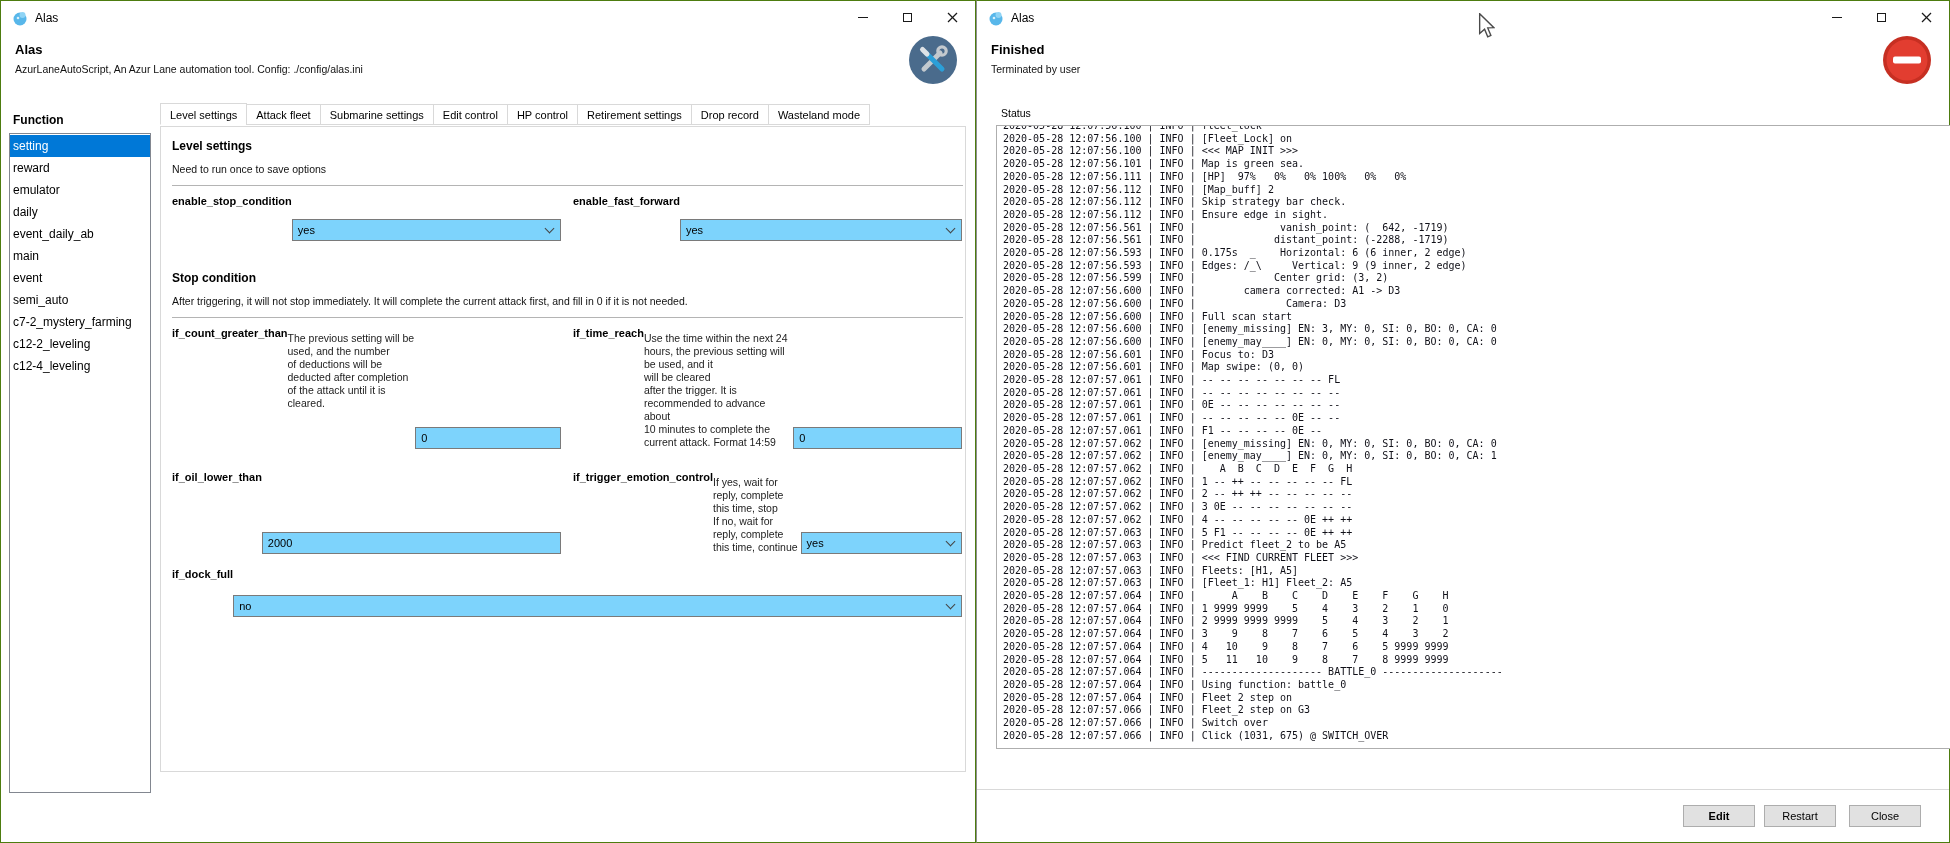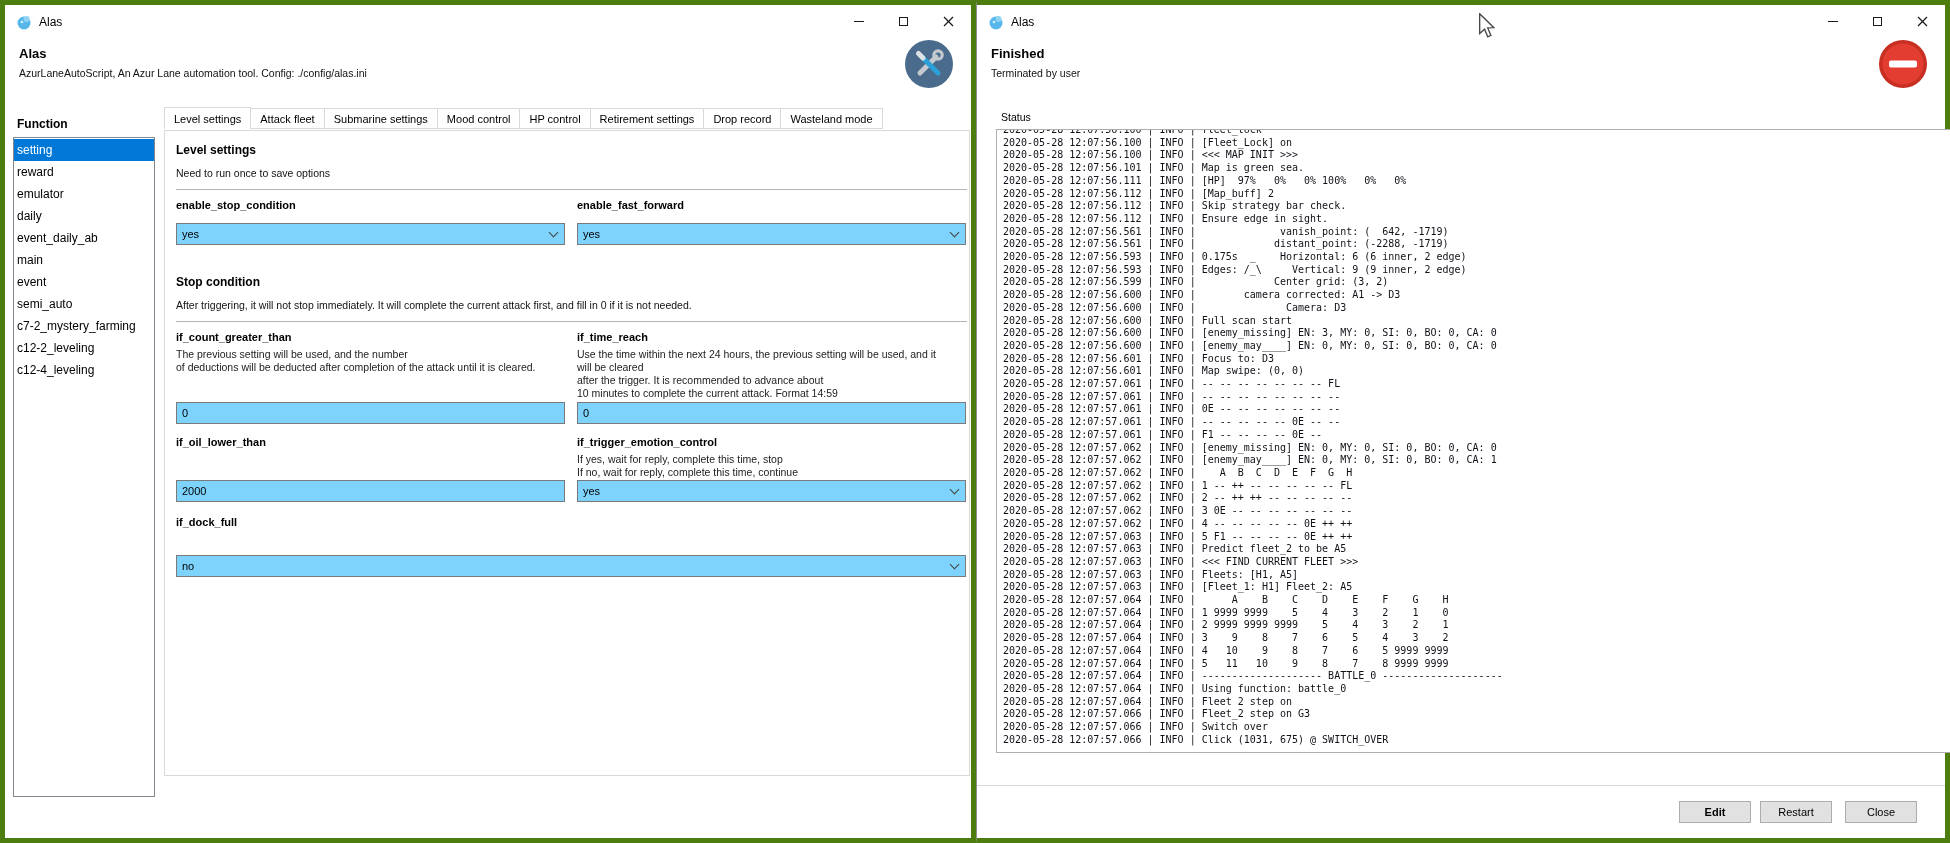--- a/index.html
+++ b/index.html
@@ -1,19 +1,19 @@
 <!DOCTYPE html>
 <html><head>
 <meta charset="utf-8">
 <style>
   * { box-sizing: border-box; margin: 0; padding: 0; }
   html,body { width:1950px; height:843px; overflow:hidden; background:#dadada;
               font-family:"Liberation Sans", sans-serif; color:#000; }
   .windows { display:flex; width:1950px; height:843px; }
-  .window { position:relative; background:#fff; border:5px solid #4d7c0f; }
+  .window { position:relative; background:#fff; border:1px solid #4d7c0f; }
   .window.left  { width:976px; }
   .window.right { width:974px; border-left:1px solid #8f8f8f; }
 
   
   .titlebar { height:33px; display:flex; align-items:center; padding-left:11px; background:#fff; }
   .appicon { width:16px; height:16px; margin-right:7px; flex:0 0 auto; }
   .titletext { font-size:12px; }
   .capgroup { margin-left:auto; display:flex; height:33px; }
   .cap { width:45px; height:33px; display:flex; align-items:center; justify-content:center; cursor:default; }
   .min-glyph { width:10px; height:1px; background:#1a1a1a; }
@@ -39,33 +39,33 @@
   .tab { font-size:11px; padding:4px 9px 3px; background:#fff; border:1px solid #d9d9d9;
          margin-right:-1px; white-space:nowrap; cursor:default; }
   .tab.active { padding-top:5px; margin-top:-1px; border-bottom-color:#fff; }
   .tabpanel { position:absolute; top:22px; left:0; right:0; bottom:0;
               border:1px solid #d9d9d9; background:#fff; padding:12px 2px 0 11px; z-index:1; }
 
   .sect-h { font-size:12px; font-weight:bold; }
   .sect-d { font-size:10.5px; margin-top:10px; color:#111; }
   .sect-hr { border:none; border-top:1px solid #b4b4b4; margin-top:10px; }
   .fgrid { display:grid; grid-template-columns:389px 389px; column-gap:12px; margin-top:9px; }
-  .field { display:flex; flex-direction:column; }
+  .field { display:flex; flex-direction:row; }
   .field.full { grid-column:1 / -1; }
   .flabel { font-size:11px; font-weight:bold; }
   .fhelp { font-size:10.5px; color:#222; margin-top:5px; white-space:pre-line; line-height:13px; }
   .ctrl { margin-top:auto; }
   .tbox, .select { height:22px; border:1px solid #7a7a7a; background:#7dd3fc; font-size:11px;
                    width:100%; display:flex; align-items:center; padding:0 5px; }
   input.tbox { font-family:"Liberation Sans", sans-serif; outline:none; }
   .select { justify-content:space-between; cursor:default; }
   .chev { width:7px; height:7px; border-right:1px solid #444; border-bottom:1px solid #444;
           transform:rotate(45deg); margin-top:-4px; margin-right:2px; flex:0 0 auto; }
   .mt46 { min-height:46px; } .mt80 { min-height:93px; } .mt66 { min-height:66px; }
-  .gap22 { margin-top:12px; } .gap38 { margin-top:30px; } .gap14 { margin-top:14px; }
+  .gap22 { margin-top:22px; } .gap38 { margin-top:30px; } .gap14 { margin-top:14px; }
   .fullctrl { margin-top:27px; }
 
   
   .bottombar { position:absolute; left:0; right:0; bottom:0; height:53px;
                border-top:1px solid #d9d9d9; background:#fff; }
   .btn { position:absolute; top:15px; height:22px; width:72px; font-size:11px;
          background:#e1e1e1; border:1px solid #adadad; text-align:center; line-height:20px; cursor:default; }
 
   
   .statuslabel { position:absolute; left:24px; top:106px; font-size:10.5px; }
@@ -142,21 +142,21 @@
         <div class="funcitem"><span>c12-2_leveling</span></div>
         <div class="funcitem"><span>c12-4_leveling</span></div>
       </div>
 
     <div class="tabctrl">
       <div class="tabstrip">
 
       <div class="tab active"><span>Level settings</span></div>
           <div class="tab"><span>Attack fleet</span></div>
           <div class="tab"><span>Submarine settings</span></div>
-          <div class="tab"><span>Mood control</span></div>
+          <div class="tab"><span>Edit control</span></div>
           <div class="tab"><span>HP control</span></div>
           <div class="tab"><span>Retirement settings</span></div>
           <div class="tab"><span>Drop record</span></div>
           <div class="tab"><span>Wasteland mode</span></div>
         </div>
       <div class="tabpanel">
 
         <div class="sect-h">Level settings</div>
         <div class="sect-d">Need to run once to save options</div>
         <hr class="sect-hr">

